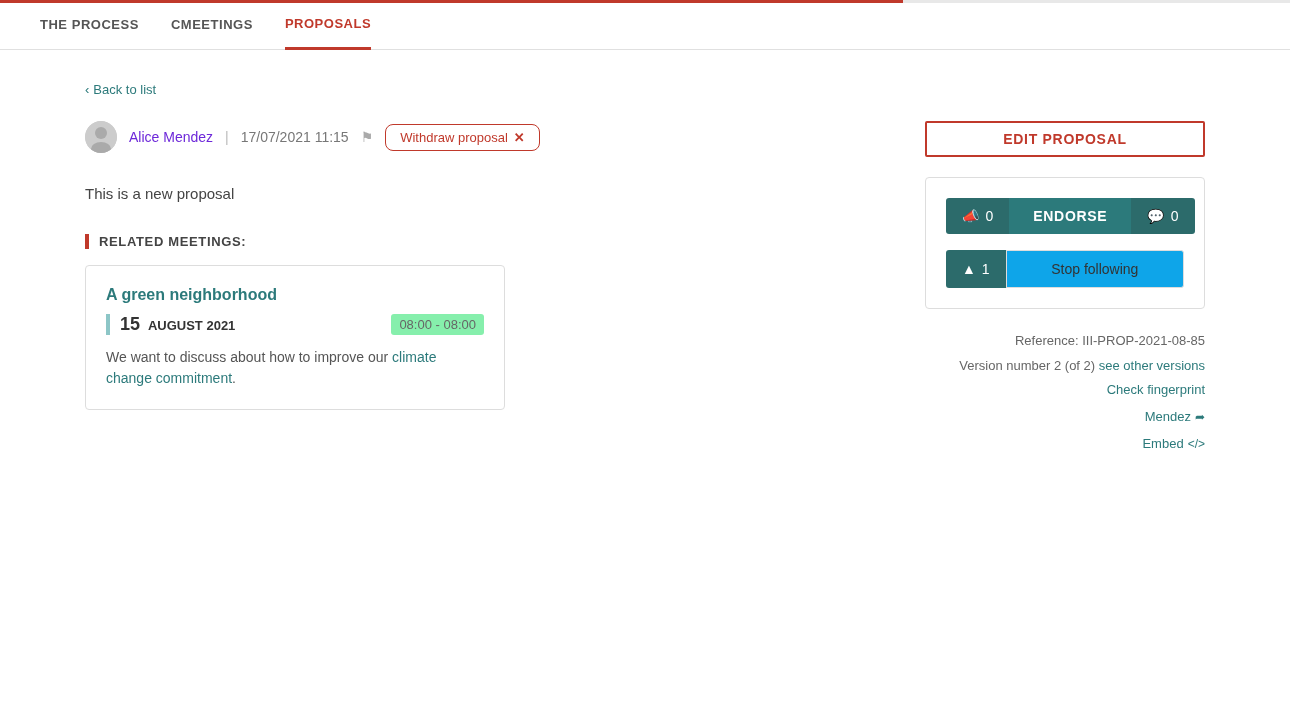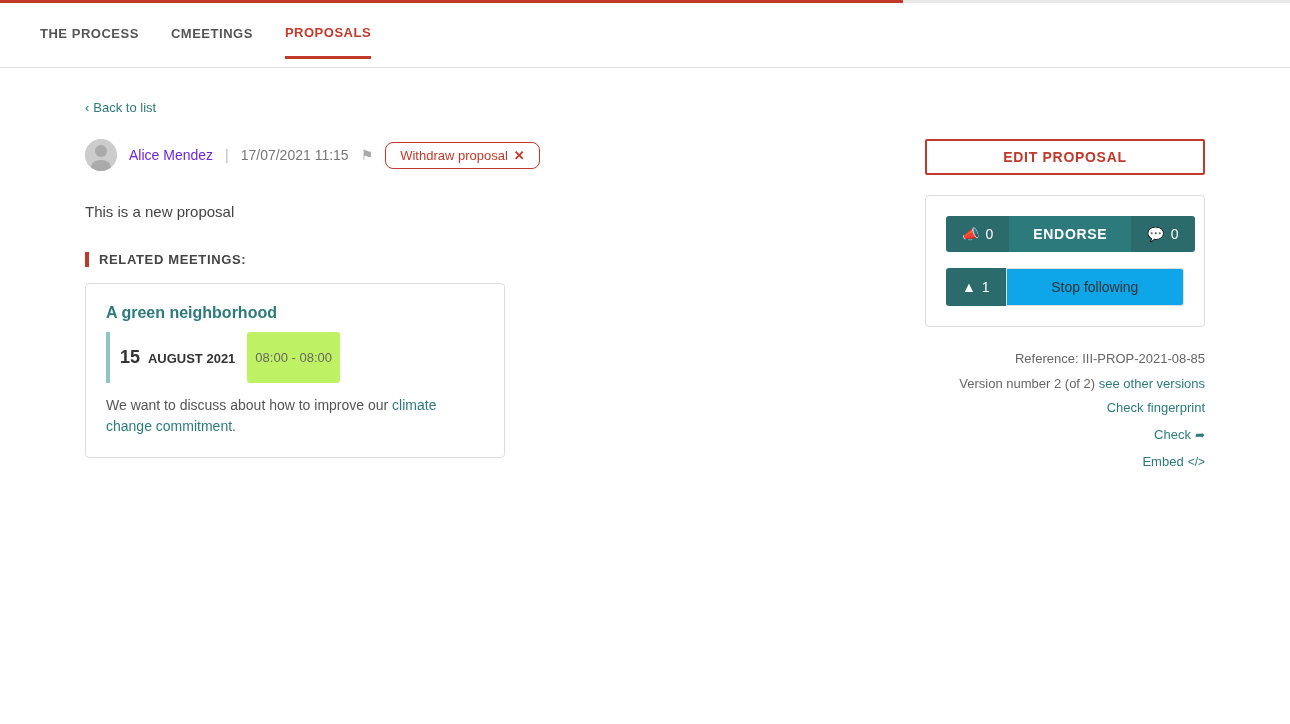--- a/index.html
+++ b/index.html
@@ -4,21 +4,21 @@
   <style>
     * { box-sizing: border-box; margin: 0; padding: 0; }
     body { font-family: -apple-system, BlinkMacSystemFont, 'Segoe UI', sans-serif; background: #fff; color: #333; font-size: 14px; }
 
     
     .top-nav {
       display: flex;
       align-items: center;
       border-bottom: 1px solid #e0e0e0;
       padding: 0 40px;
-      height: 68px;
+      height: 50px;
       position: relative;
     }
     .top-nav-item {
       margin-right: 32px;
       font-size: 13px;
       font-weight: 600;
       color: #555;
       text-transform: uppercase;
       letter-spacing: 0.04em;
       padding: 16px 0;
@@ -174,27 +174,28 @@
       cursor: pointer;
     }
 
     .meeting-date-row {
       display: flex;
       align-items: center;
       gap: 12px;
       border-left: 4px solid #8dc6c7;
       padding-left: 10px;
       margin-bottom: 12px;
+      justify-content: space-between;
     }
 
     .meeting-time {
       font-size: 13px;
       color: #666;
-      background: #bef264;
-      padding: 18px 8px;
+      background: #86efac;
+      padding: 3px 8px;
       border-radius: 3px;
     }
 
     .meeting-desc {
       font-size: 14px;
       color: #555;
       line-height: 1.5;
     }
 
     .meeting-desc a {
@@ -431,21 +432,21 @@
         <div>
           <span>Version number</span>
           <span>2</span>
           <span>(of 2)</span>
           <a class="meta-link">see other versions</a>
         </div>
         <div>
           <a class="meta-link">Check fingerprint</a>
         </div>
         <div class="share-embed-row">
-          <a class="meta-link">Check</a>
+          <a class="meta-link">Mendez</a>
           <span class="share-icon">➦</span>
         </div>
         <div class="share-embed-row">
           <a class="meta-link">Embed</a>
           <span class="embed-icon">&lt;/&gt;</span>
         </div>
       </div>
 
     </div>
 

